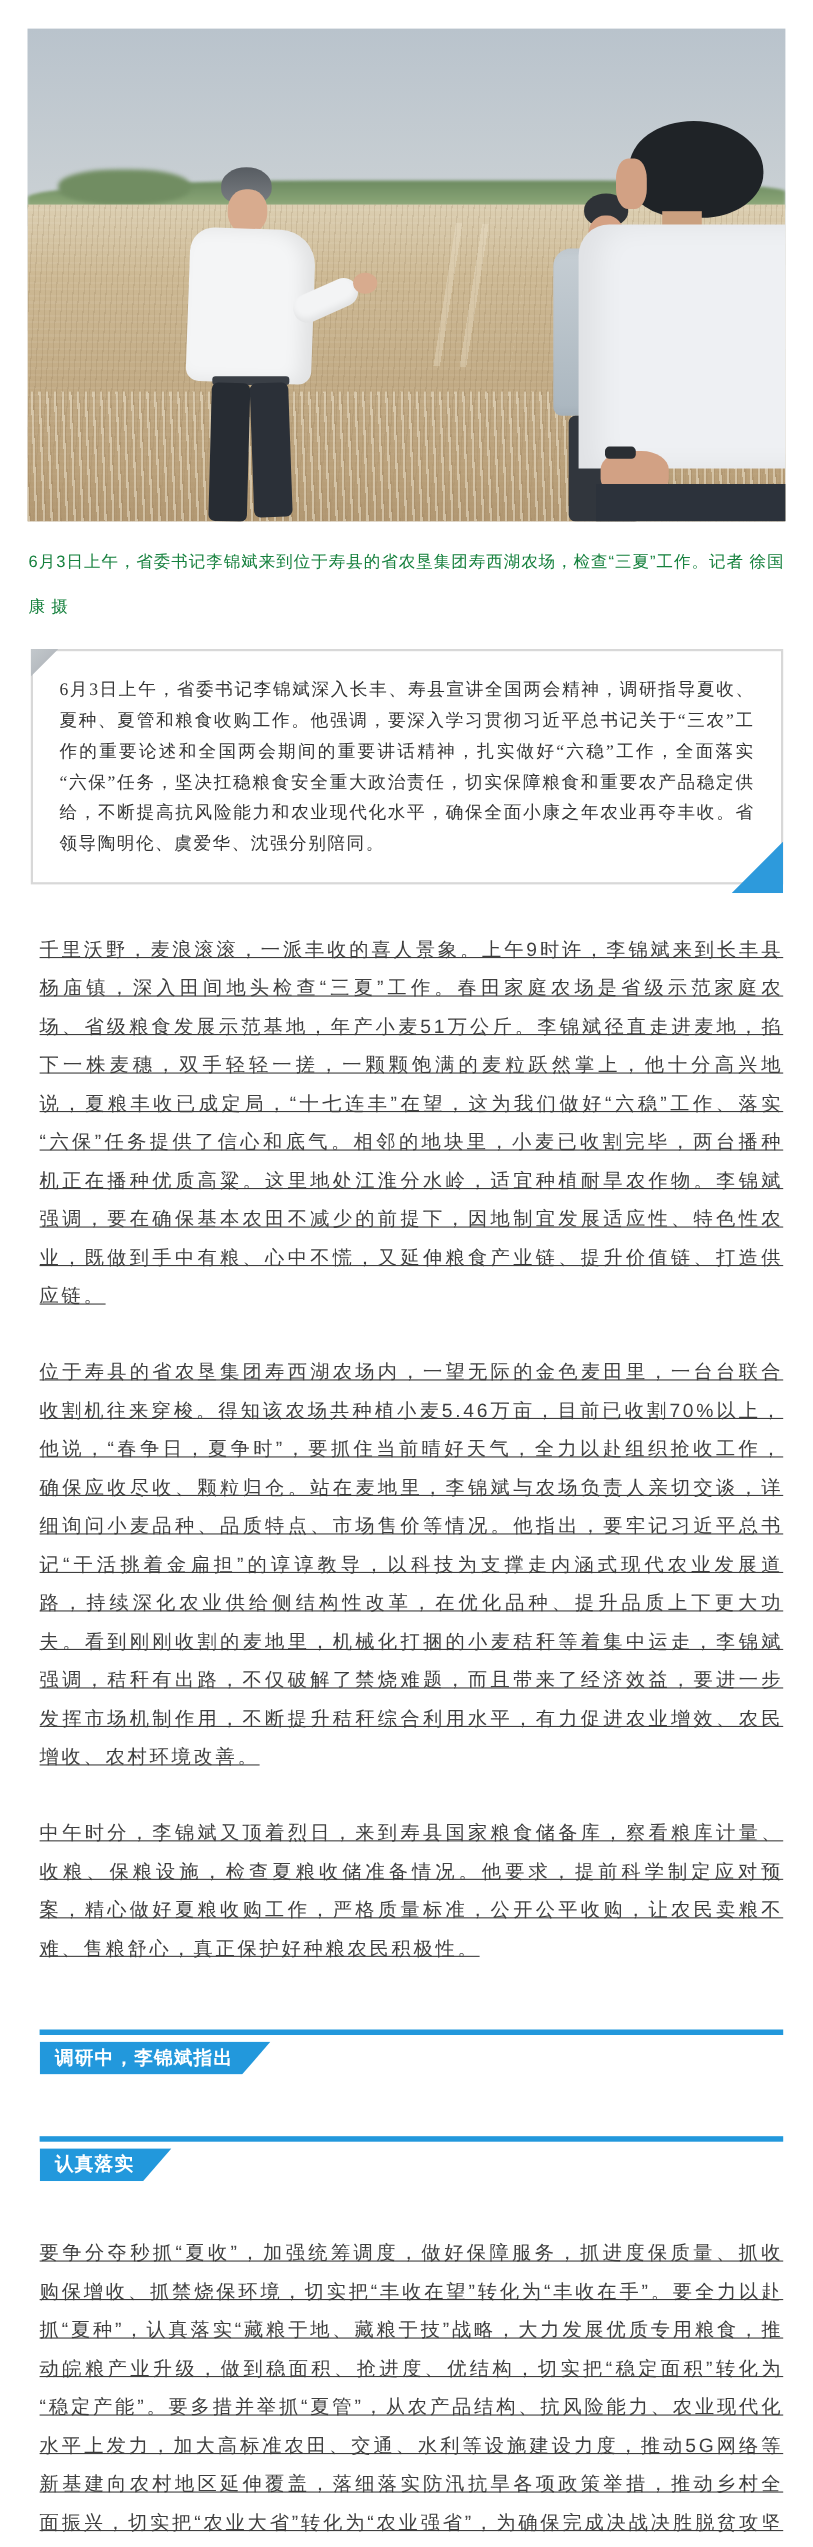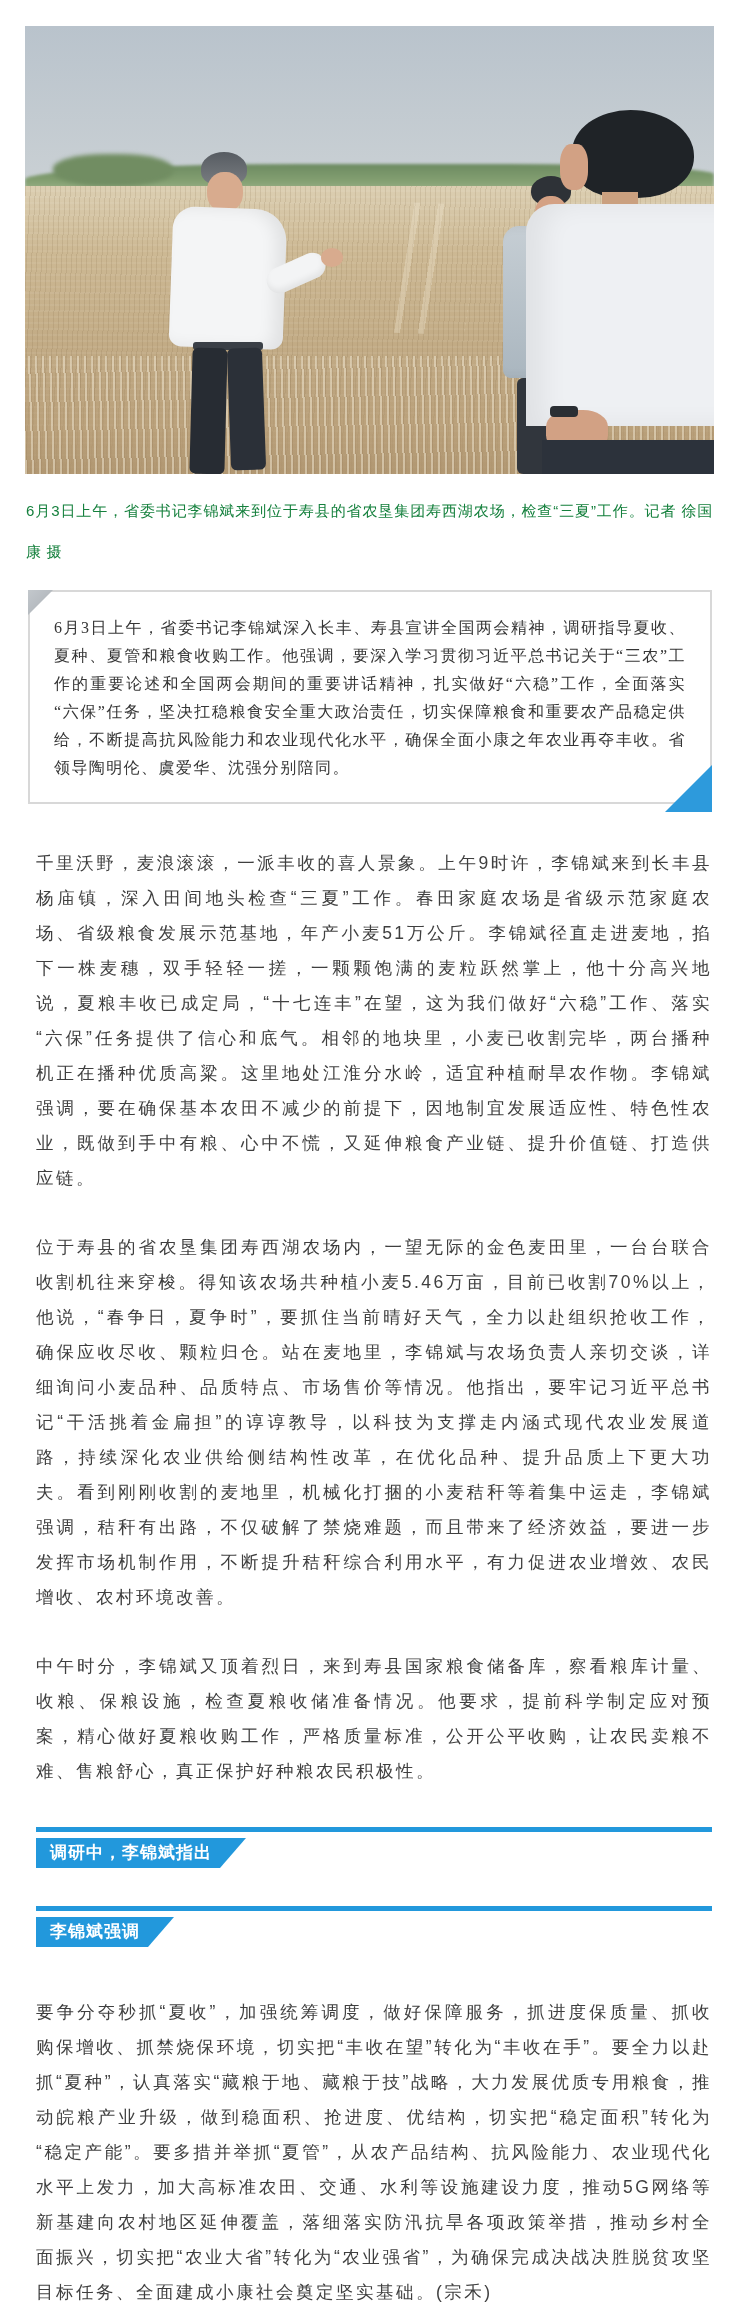--- a/index.html
+++ b/index.html
@@ -91,27 +91,27 @@
     clip-path:polygon(0 0,100% 0,0 100%);
   }
   .corner-triangle{
     position:absolute; bottom:-10px; right:-2px; width:47px; height:47px;
     background:#2d9adc; clip-path:polygon(100% 0,100% 100%,0 100%);
   }
 
   
   .para{
     margin:34px 27px 0 36px; color:#3f3f3f; font-size:17.5px; line-height:35px;
-    letter-spacing:2.5px; text-align:justify;
+    letter-spacing:2.5px; text-align:justify;text-decoration:underline;
   }
   .para.first{margin-top:42px;}
   .para.after-banner{margin-top:48px;}
 
   
-  .section-banner{margin-top:38px;}
+  .section-banner{margin-top:56px;}
   .section-rule{height:5px; margin:0 27px 0 36px; background:#2298dc;}
   .section-label{
     display:inline-block; margin:6px 0 0 36px; background:#2298dc; color:#ffffff;
     font-size:17px; font-weight:bold; letter-spacing:1px;
     line-height:30px; padding:0 34px 0 14px;
     clip-path:polygon(0 0,100% 0,calc(100% - 26px) 100%,0 100%);
   }
 </style>
 </head>
 <body>
@@ -168,17 +168,17 @@
   <p class="para">位于寿县的省农垦集团寿西湖农场内，一望无际的金色麦田里，一台台联合收割机往来穿梭。得知该农场共种植小麦5.46万亩，目前已收割70%以上，他说，“春争日，夏争时”，要抓住当前晴好天气，全力以赴组织抢收工作，确保应收尽收、颗粒归仓。站在麦地里，李锦斌与农场负责人亲切交谈，详细询问小麦品种、品质特点、市场售价等情况。他指出，要牢记习近平总书记“干活挑着金扁担”的谆谆教导，以科技为支撑走内涵式现代农业发展道路，持续深化农业供给侧结构性改革，在优化品种、提升品质上下更大功夫。看到刚刚收割的麦地里，机械化打捆的小麦秸秆等着集中运走，李锦斌强调，秸秆有出路，不仅破解了禁烧难题，而且带来了经济效益，要进一步发挥市场机制作用，不断提升秸秆综合利用水平，有力促进农业增效、农民增收、农村环境改善。</p>
   <p class="para">中午时分，李锦斌又顶着烈日，来到寿县国家粮食储备库，察看粮库计量、收粮、保粮设施，检查夏粮收储准备情况。他要求，提前科学制定应对预案，精心做好夏粮收购工作，严格质量标准，公开公平收购，让农民卖粮不难、售粮舒心，真正保护好种粮农民积极性。</p>
 
   <div class="section-banner">
     <div class="section-rule"></div>
     <div class="section-label">调研中，李锦斌指出</div>
   </div>
 
   <div class="section-banner">
     <div class="section-rule"></div>
-    <div class="section-label">李锦斌强调</div>
+    <div class="section-label">认真落实</div>
   </div>
   <p class="para after-banner">要争分夺秒抓“夏收”，加强统筹调度，做好保障服务，抓进度保质量、抓收购保增收、抓禁烧保环境，切实把“丰收在望”转化为“丰收在手”。要全力以赴抓“夏种”，认真落实“藏粮于地、藏粮于技”战略，大力发展优质专用粮食，推动皖粮产业升级，做到稳面积、抢进度、优结构，切实把“稳定面积”转化为“稳定产能”。要多措并举抓“夏管”，从农产品结构、抗风险能力、农业现代化水平上发力，加大高标准农田、交通、水利等设施建设力度，推动5G网络等新基建向农村地区延伸覆盖，落细落实防汛抗旱各项政策举措，推动乡村全面振兴，切实把“农业大省”转化为“农业强省”，为确保完成决战决胜脱贫攻坚目标任务、全面建成小康社会奠定坚实基础。(宗禾)</p>
 
 </div>
 
 </body></html>

